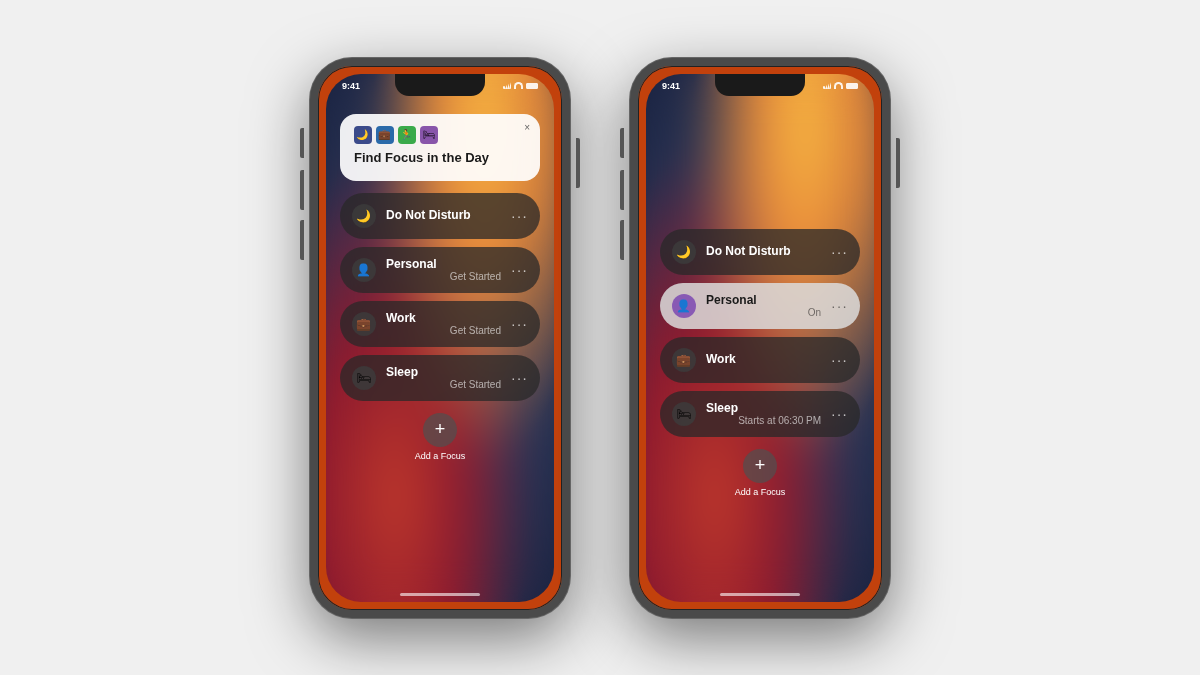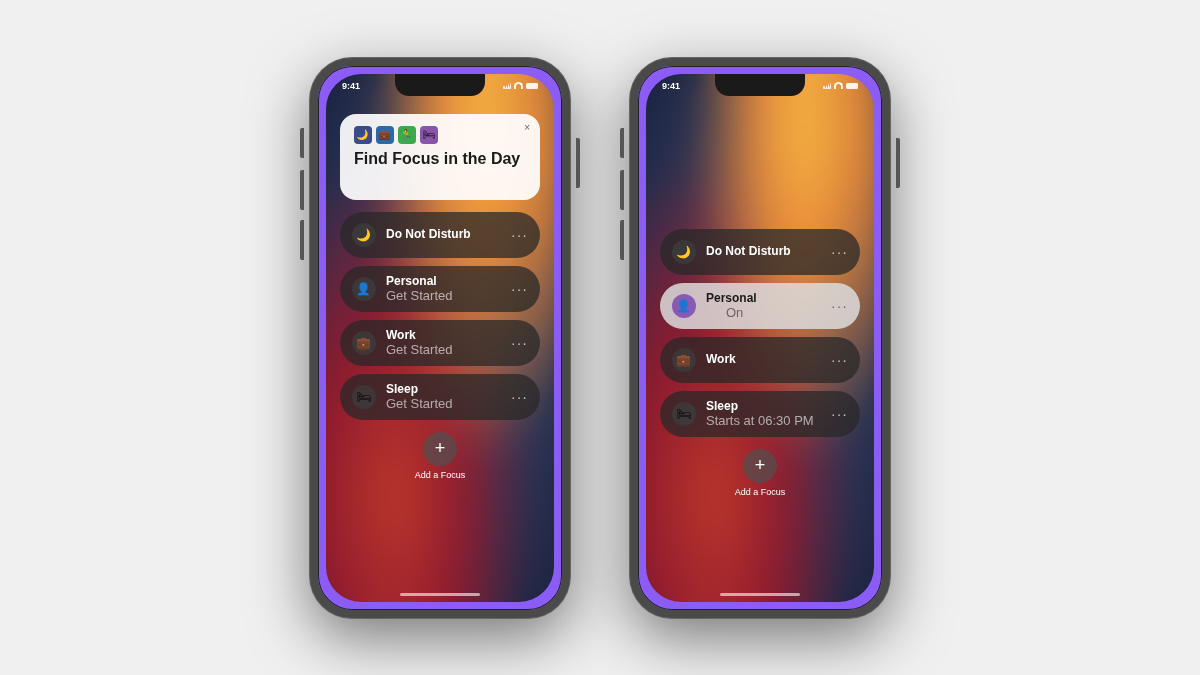--- a/index.html
+++ b/index.html
@@ -21,21 +21,21 @@
       height: 560px;
     }
 
     .phone-frame {
       position: absolute;
       top: 0; left: 0;
       width: 100%;
       height: 100%;
       border-radius: 42px;
       border: 8px solid #4a4a4a;
-      background: #8b5cf6;
+      background: #c2410c;
       box-shadow:
         0 0 0 1px #666,
         0 20px 60px rgba(0,0,0,0.5),
         inset 0 0 0 1px #222;
       overflow: hidden;
       z-index: 2;
     }
 
     .phone-screen {
       position: absolute;
@@ -142,24 +142,24 @@
     .tooltip-icon-item {
       width: 18px;
       height: 18px;
       border-radius: 4px;
       display: flex;
       align-items: center;
       justify-content: center;
       font-size: 10px;
     }
     .tooltip-title {
-      font-size: 16px;
+      font-size: 13px;
       font-weight: 700;
       color: #1a1a1a;
-      margin-bottom: 20px;
+      margin-bottom: 4px;
     }
     .tooltip-desc {
       font-size: 8.5px;
       color: #444;
       line-height: 1.4;
     }
 
     
     .focus-item {
       width: 100%;
@@ -199,22 +199,23 @@
     .focus-name {
       font-size: 12px;
       font-weight: 700;
       color: white;
       line-height: 1.2;
     }
     .focus-item.active .focus-name {
       color: #1a1a1a;
     }
     .focus-sub {
-      font-size: 13px;
+      font-size: 10px;
       color: rgba(255,255,255,0.6);
+      text-align: right;
     }
     .focus-item.active .focus-sub {
       color: rgba(0,0,0,0.5);
       margin-left: 20px;
     }
 
     .focus-more {
       font-size: 14px;
       color: rgba(255,255,255,0.7);
       letter-spacing: 1px;

